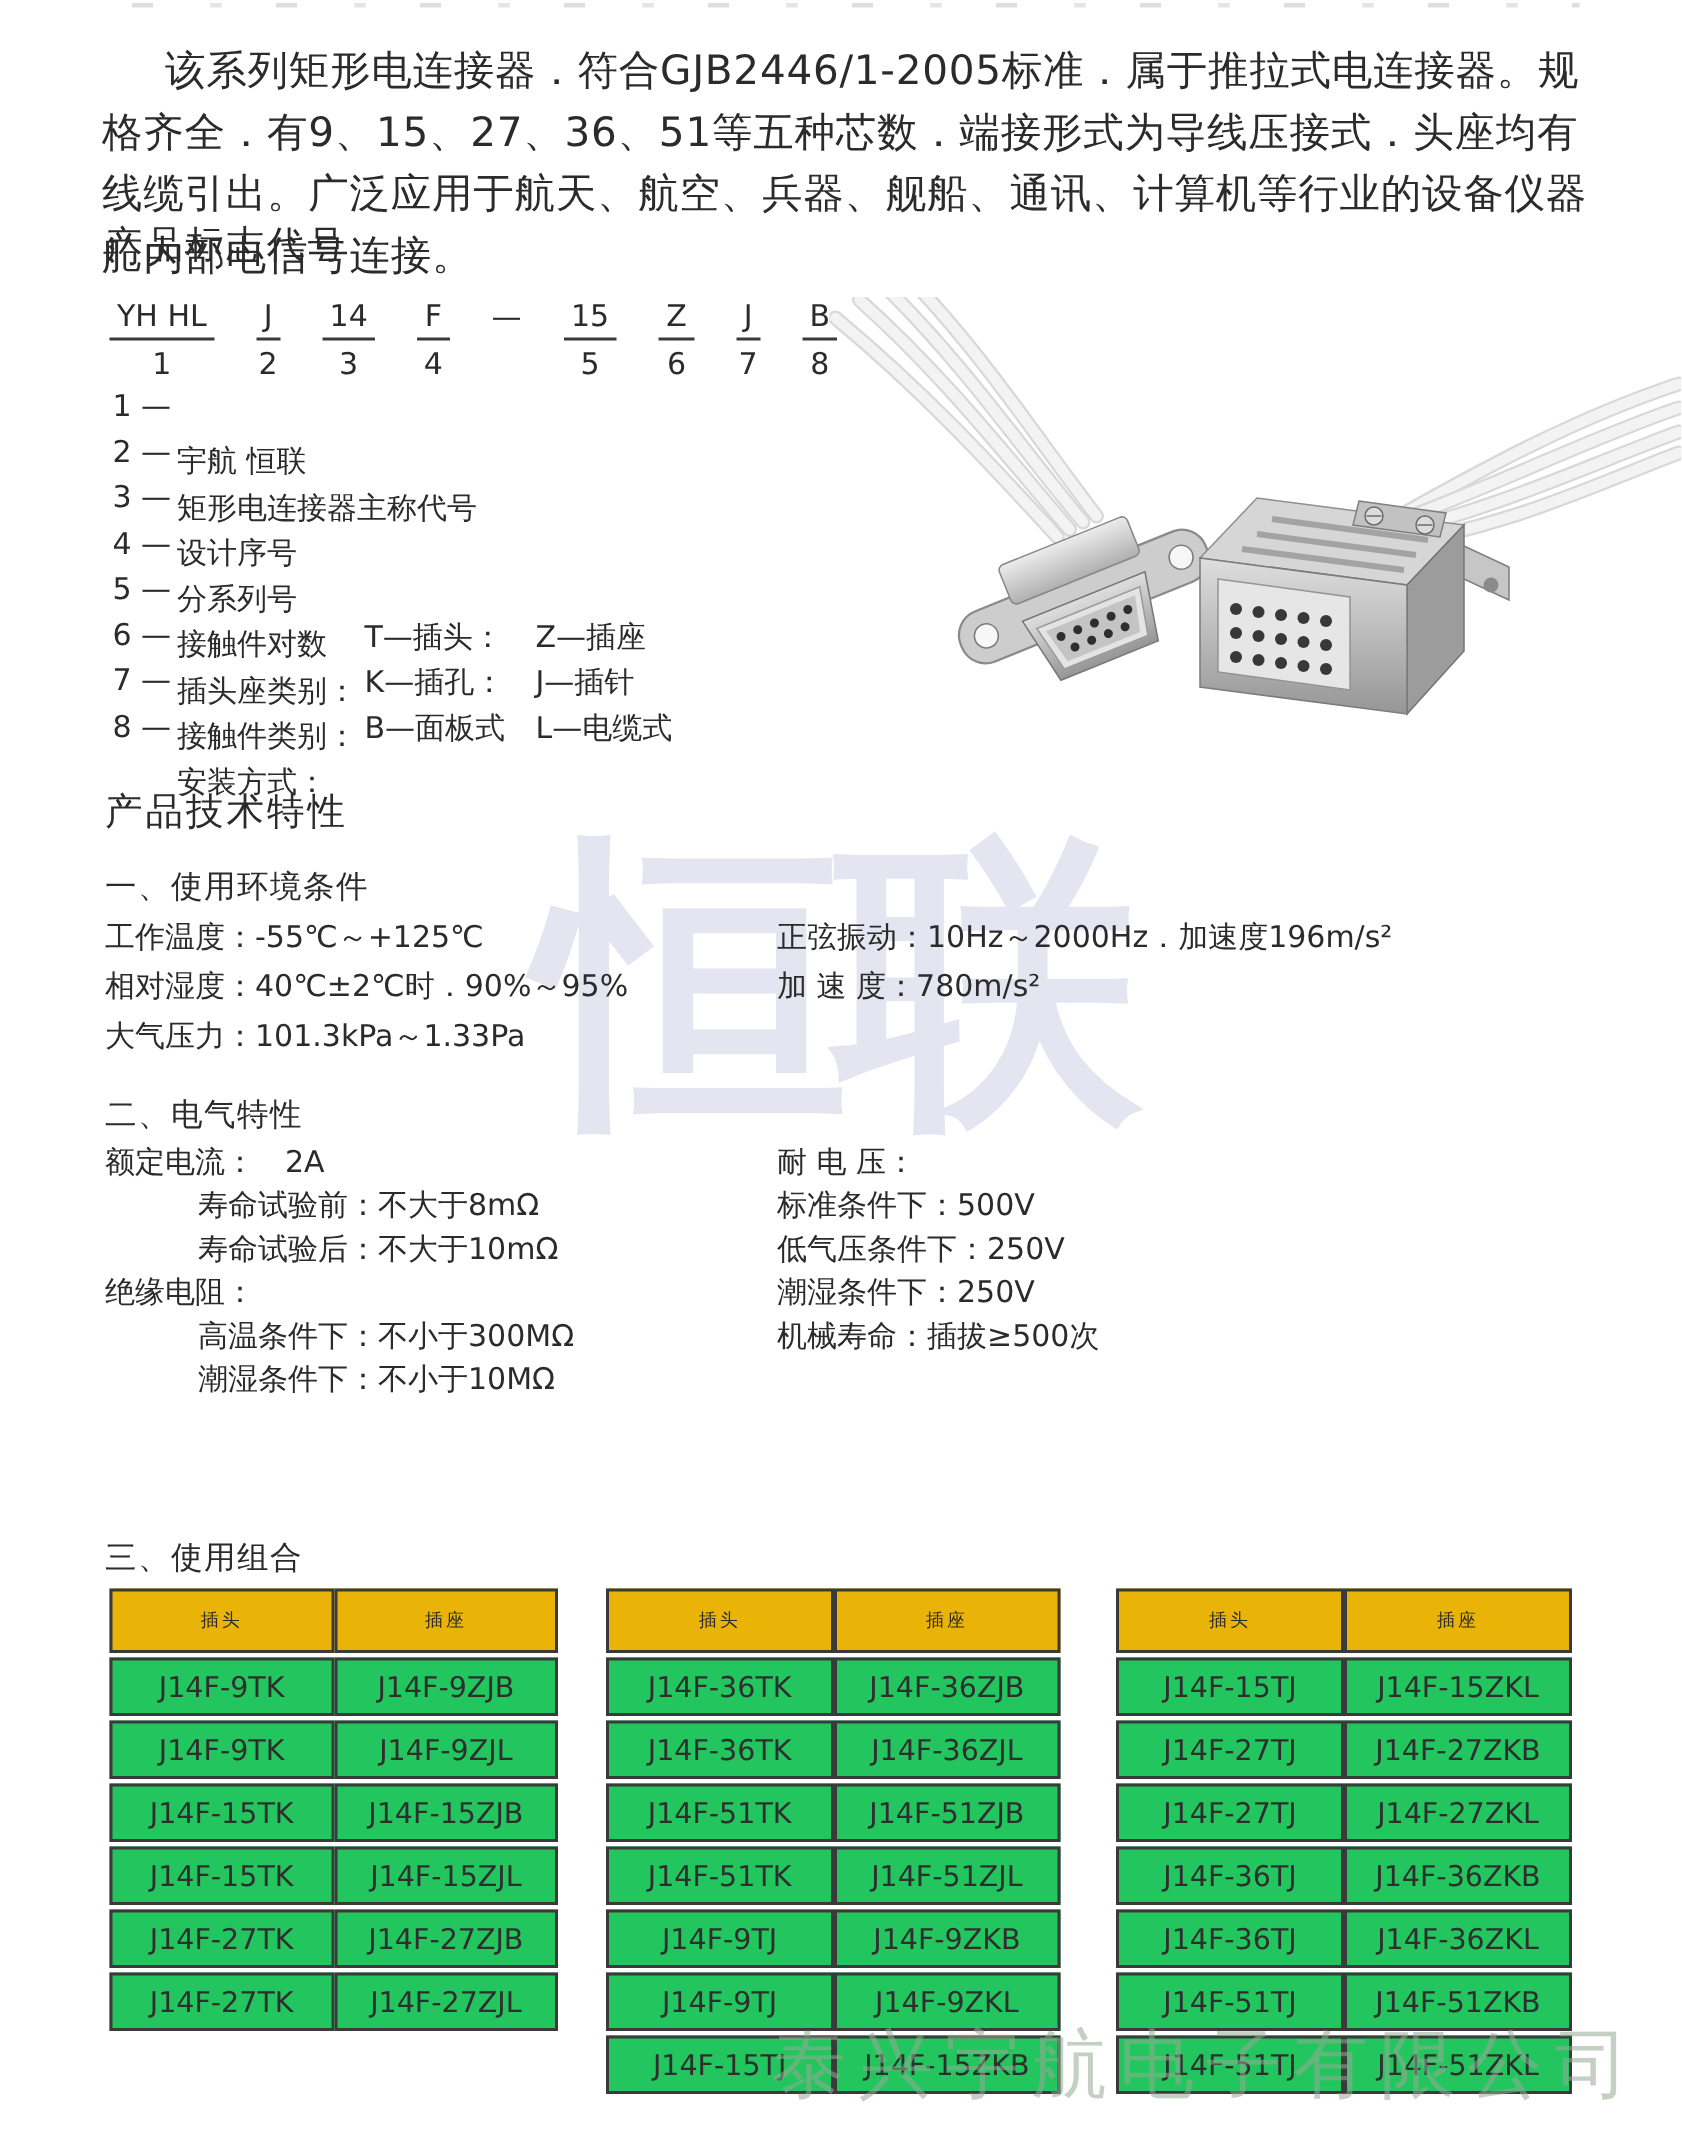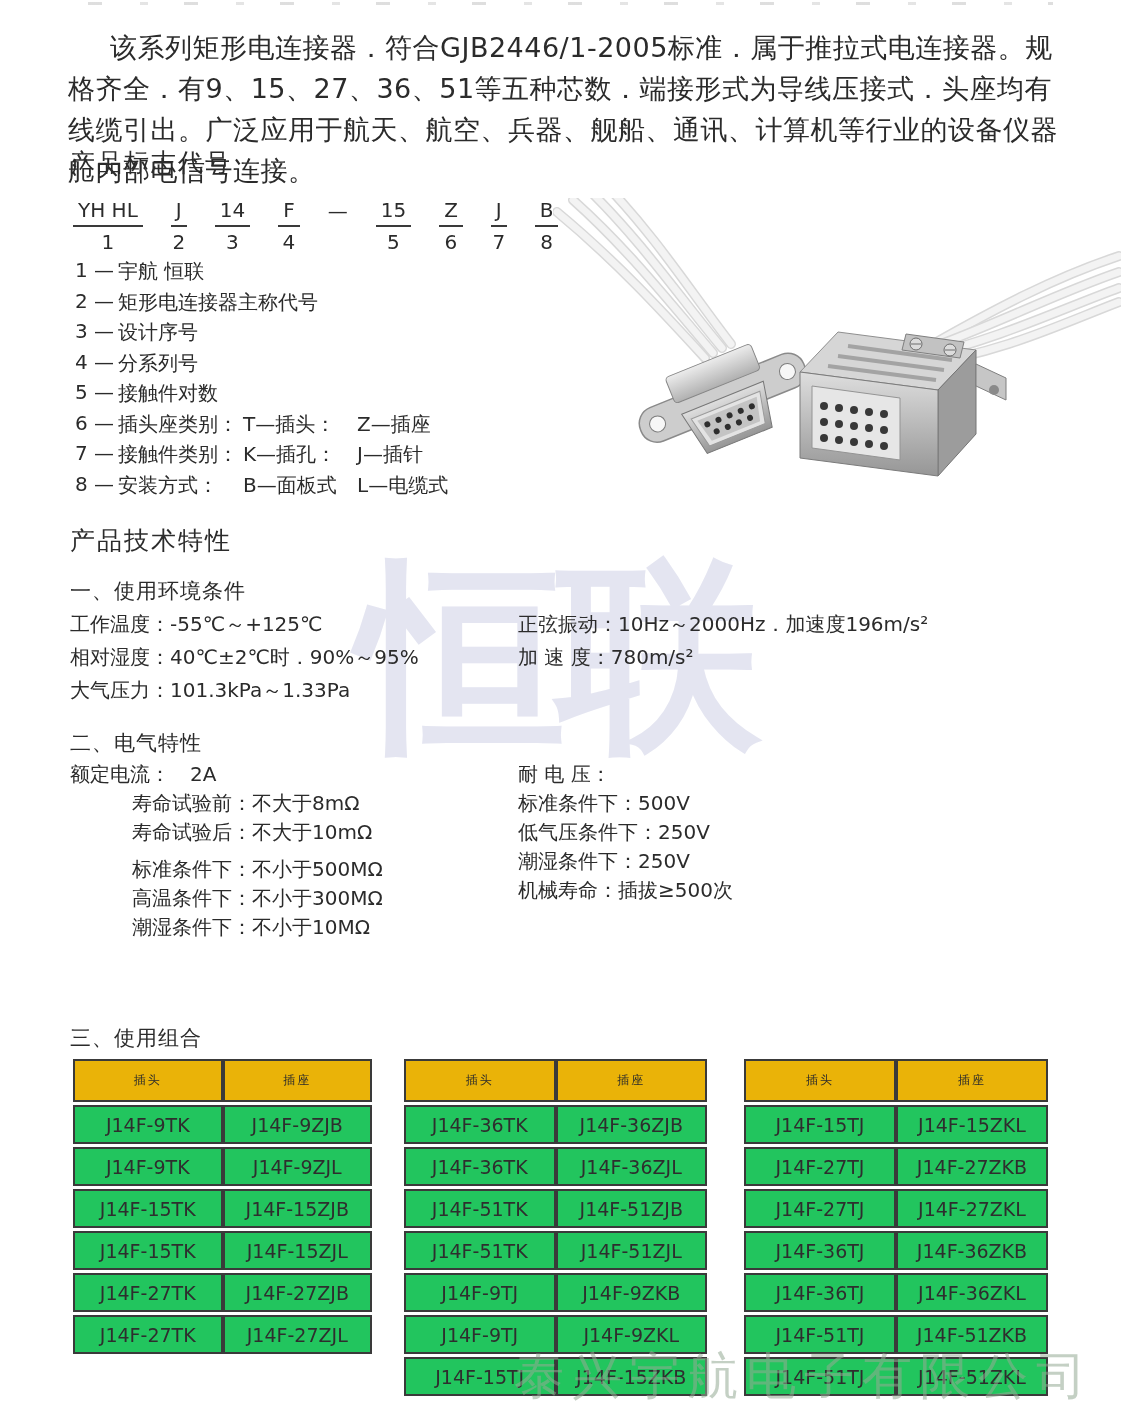--- a/index.html
+++ b/index.html
@@ -21,21 +21,21 @@
   .cg-top{border-bottom:2px solid #3a3a3a;padding:0 5px 3px;white-space:pre;}
   .cg-num{padding-top:3px;}
   .cg-dash{line-height:27px;}
 
   
   .legend{left:75px;top:258px;width:540px;font-size:20px;}
   .lg-row{position:relative;height:30.5px;}
   .lg-row span{position:absolute;top:0;white-space:pre;}
   .lg-num{left:0;}
   .lg-dash{left:19px;}
-  .lg-label{left:43px;}
+  .lg-label{left:43px;margin-top:36px;}
   .lg-opt1{left:168px;}
   .lg-opt2{left:282px;}
 
   .tline{font-size:20px;white-space:pre;}
   .env-col .tline{line-height:33px;}
   .elec-col .tline{line-height:29px;}
   .ind{padding-left:62px;}
 
   
   .combo{position:absolute;border-collapse:separate;border-spacing:0 3px;table-layout:fixed;}
@@ -249,21 +249,21 @@
     <div class="tline">正弦振动：10Hz～2000Hz．加速度196m/s²</div>
     <div class="tline">加 速 度：780m/s²</div>
   </div>
 
   <div class="abs h2" style="left:70px;top:729px;">二、电气特性</div>
 
   <div class="abs elec-col" style="left:70px;top:760px;">
     <div class="tline">额定电流：　2A</div>
     <div class="tline ind">寿命试验前：不大于8mΩ</div>
     <div class="tline ind">寿命试验后：不大于10mΩ</div>
-    <div class="tline ind" style="margin-top:8px;">标准条件下：不小于500MΩ</div>
+    <div class="tline">绝缘电阻：</div>
     <div class="tline ind">高温条件下：不小于300MΩ</div>
     <div class="tline ind">潮湿条件下：不小于10MΩ</div>
   </div>
   <div class="abs elec-col" style="left:518px;top:760px;">
     <div class="tline">耐 电 压：</div>
     <div class="tline">标准条件下：500V</div>
     <div class="tline">低气压条件下：250V</div>
     <div class="tline">潮湿条件下：250V</div>
     <div class="tline">机械寿命：插拔≥500次</div>
   </div>

